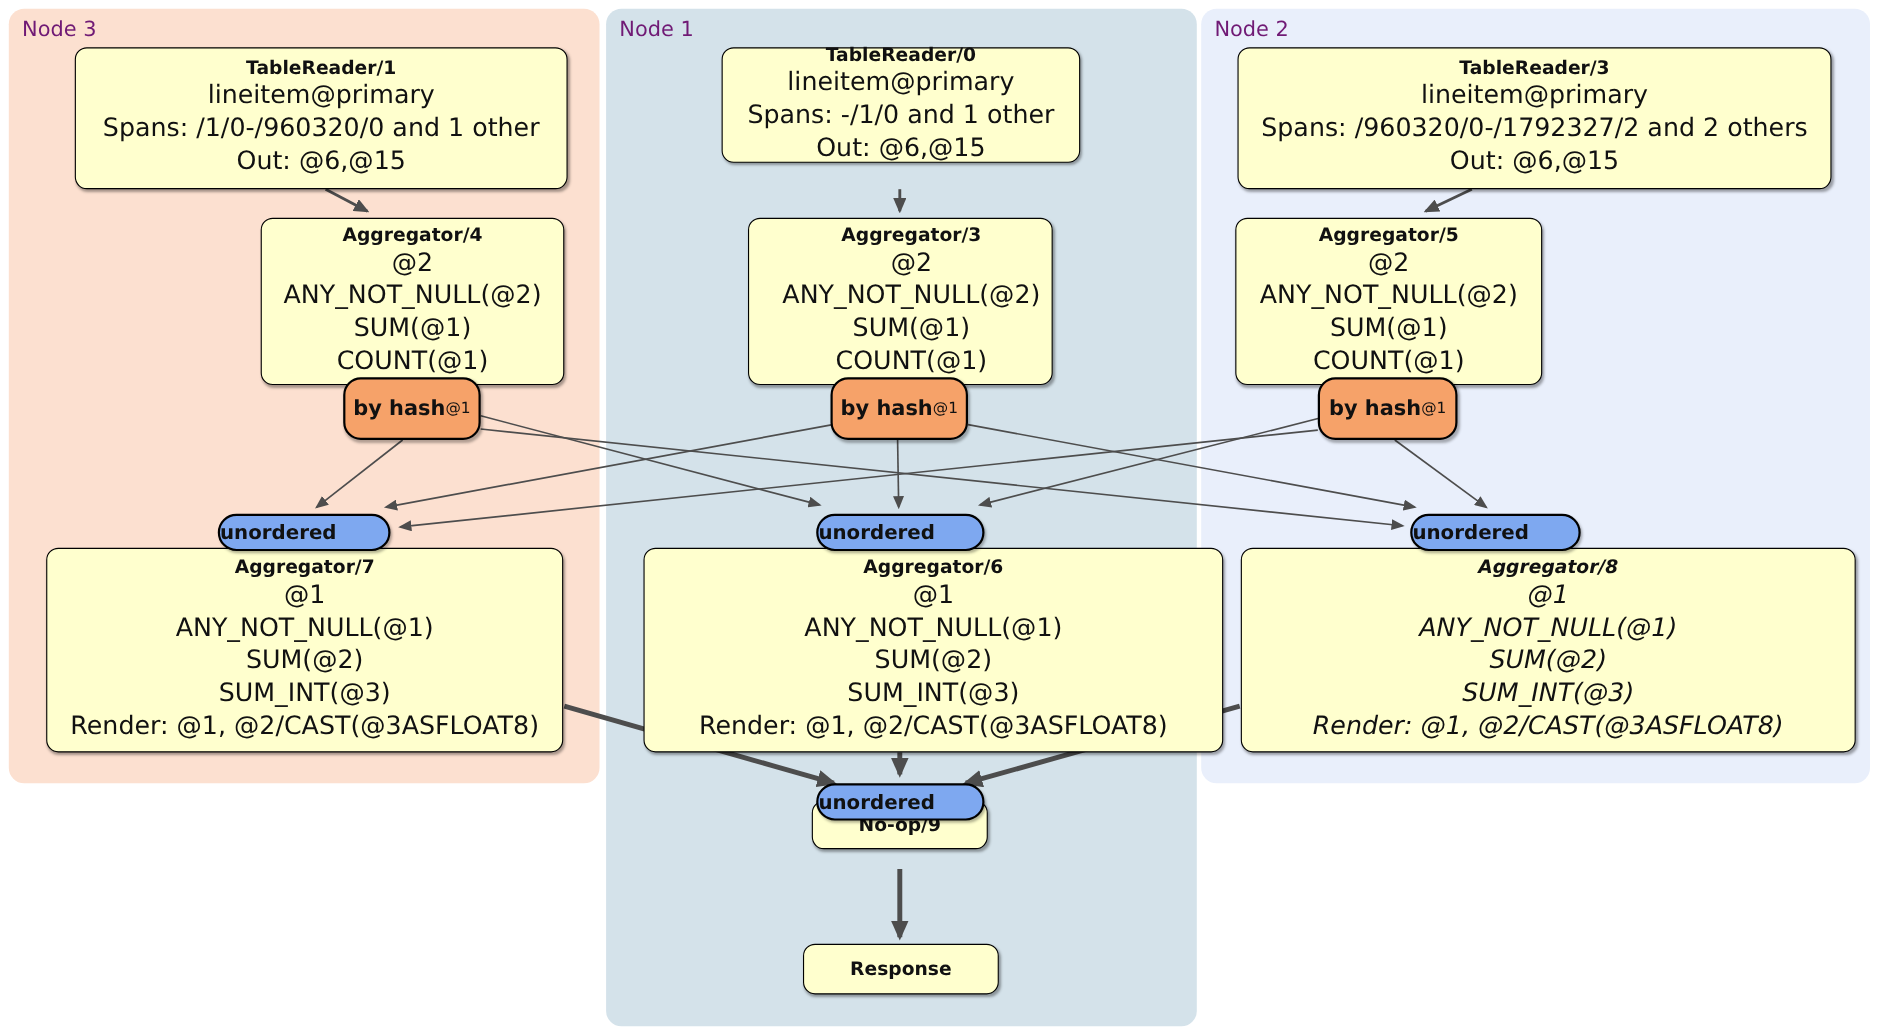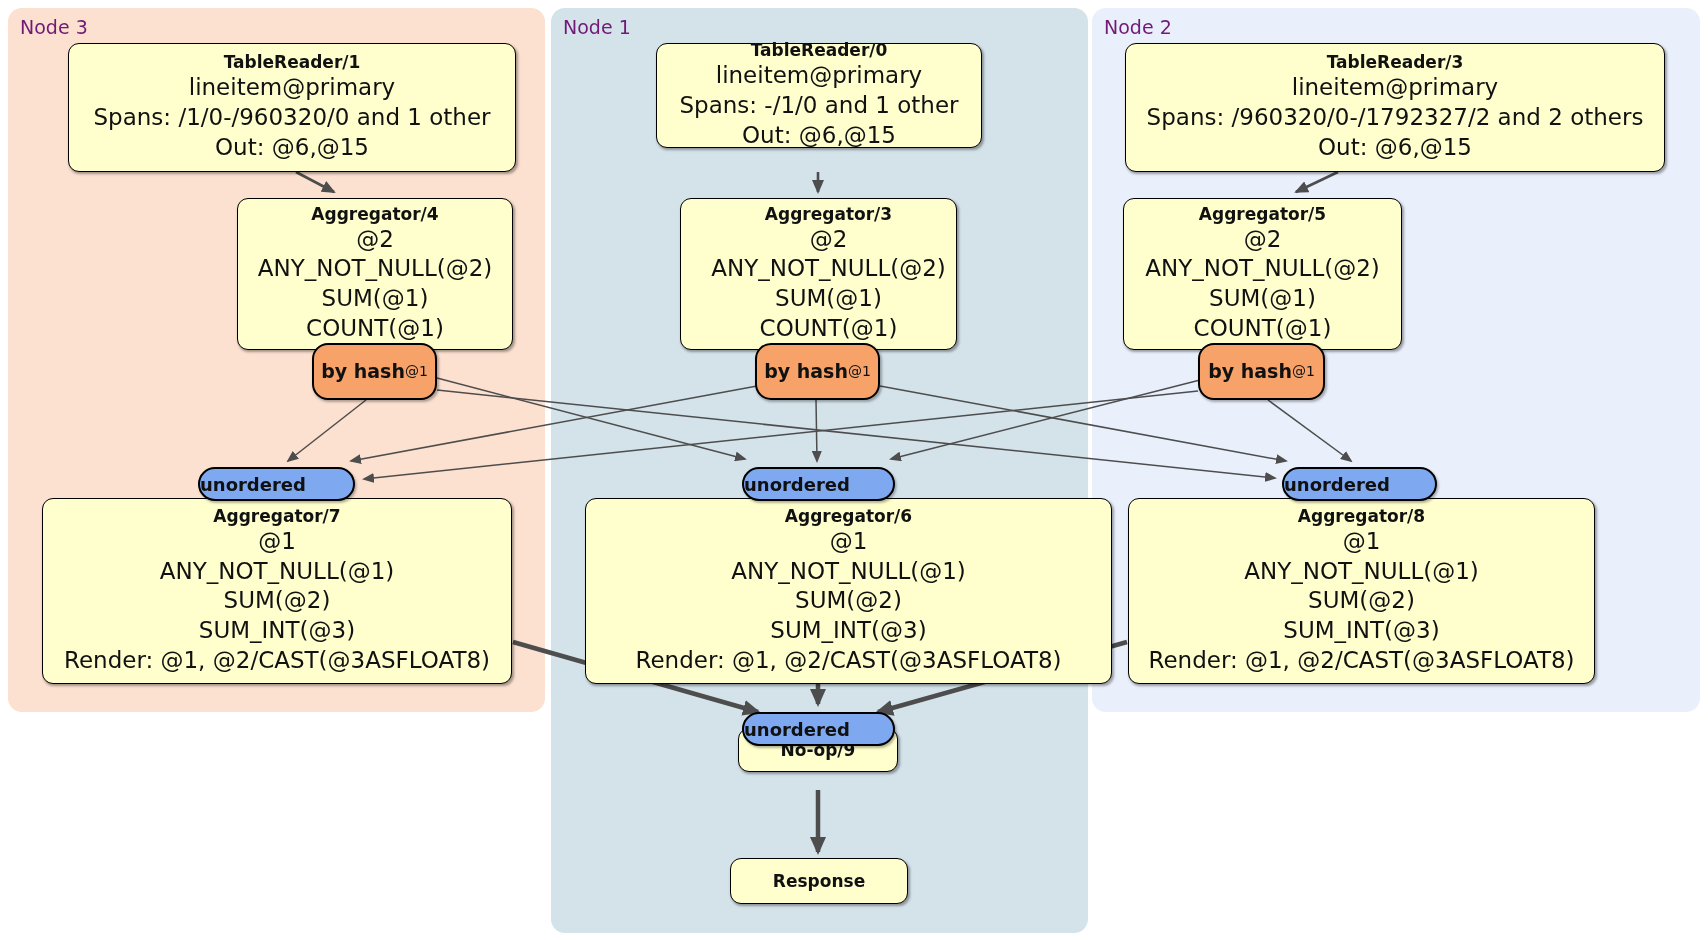--- a/index.html
+++ b/index.html
@@ -171,21 +171,21 @@
     <div class="proc-line">Render: @1, @2/CAST(@3ASFLOAT8)</div>
   </div>
   <div class="proc" style="left:585px;top:498px;width:527px;height:186px;">
     <div class="proc-title">Aggregator/6</div>
     <div class="proc-line">@1</div>
     <div class="proc-line">ANY_NOT_NULL(@1)</div>
     <div class="proc-line">SUM(@2)</div>
     <div class="proc-line">SUM_INT(@3)</div>
     <div class="proc-line">Render: @1, @2/CAST(@3ASFLOAT8)</div>
   </div>
-  <div class="proc" style="left:1128px;top:498px;width:467px;height:186px;">
+  <div class="proc" style="left:1128px;top:498px;width:559px;height:186px;font-style:italic;">
     <div class="proc-title">Aggregator/8</div>
     <div class="proc-line">@1</div>
     <div class="proc-line">ANY_NOT_NULL(@1)</div>
     <div class="proc-line">SUM(@2)</div>
     <div class="proc-line">SUM_INT(@3)</div>
     <div class="proc-line">Render: @1, @2/CAST(@3ASFLOAT8)</div>
   </div>
 
   <div class="sync" style="left:742px;top:712px;width:153px;height:34px;">
     <span>unordered</span>

